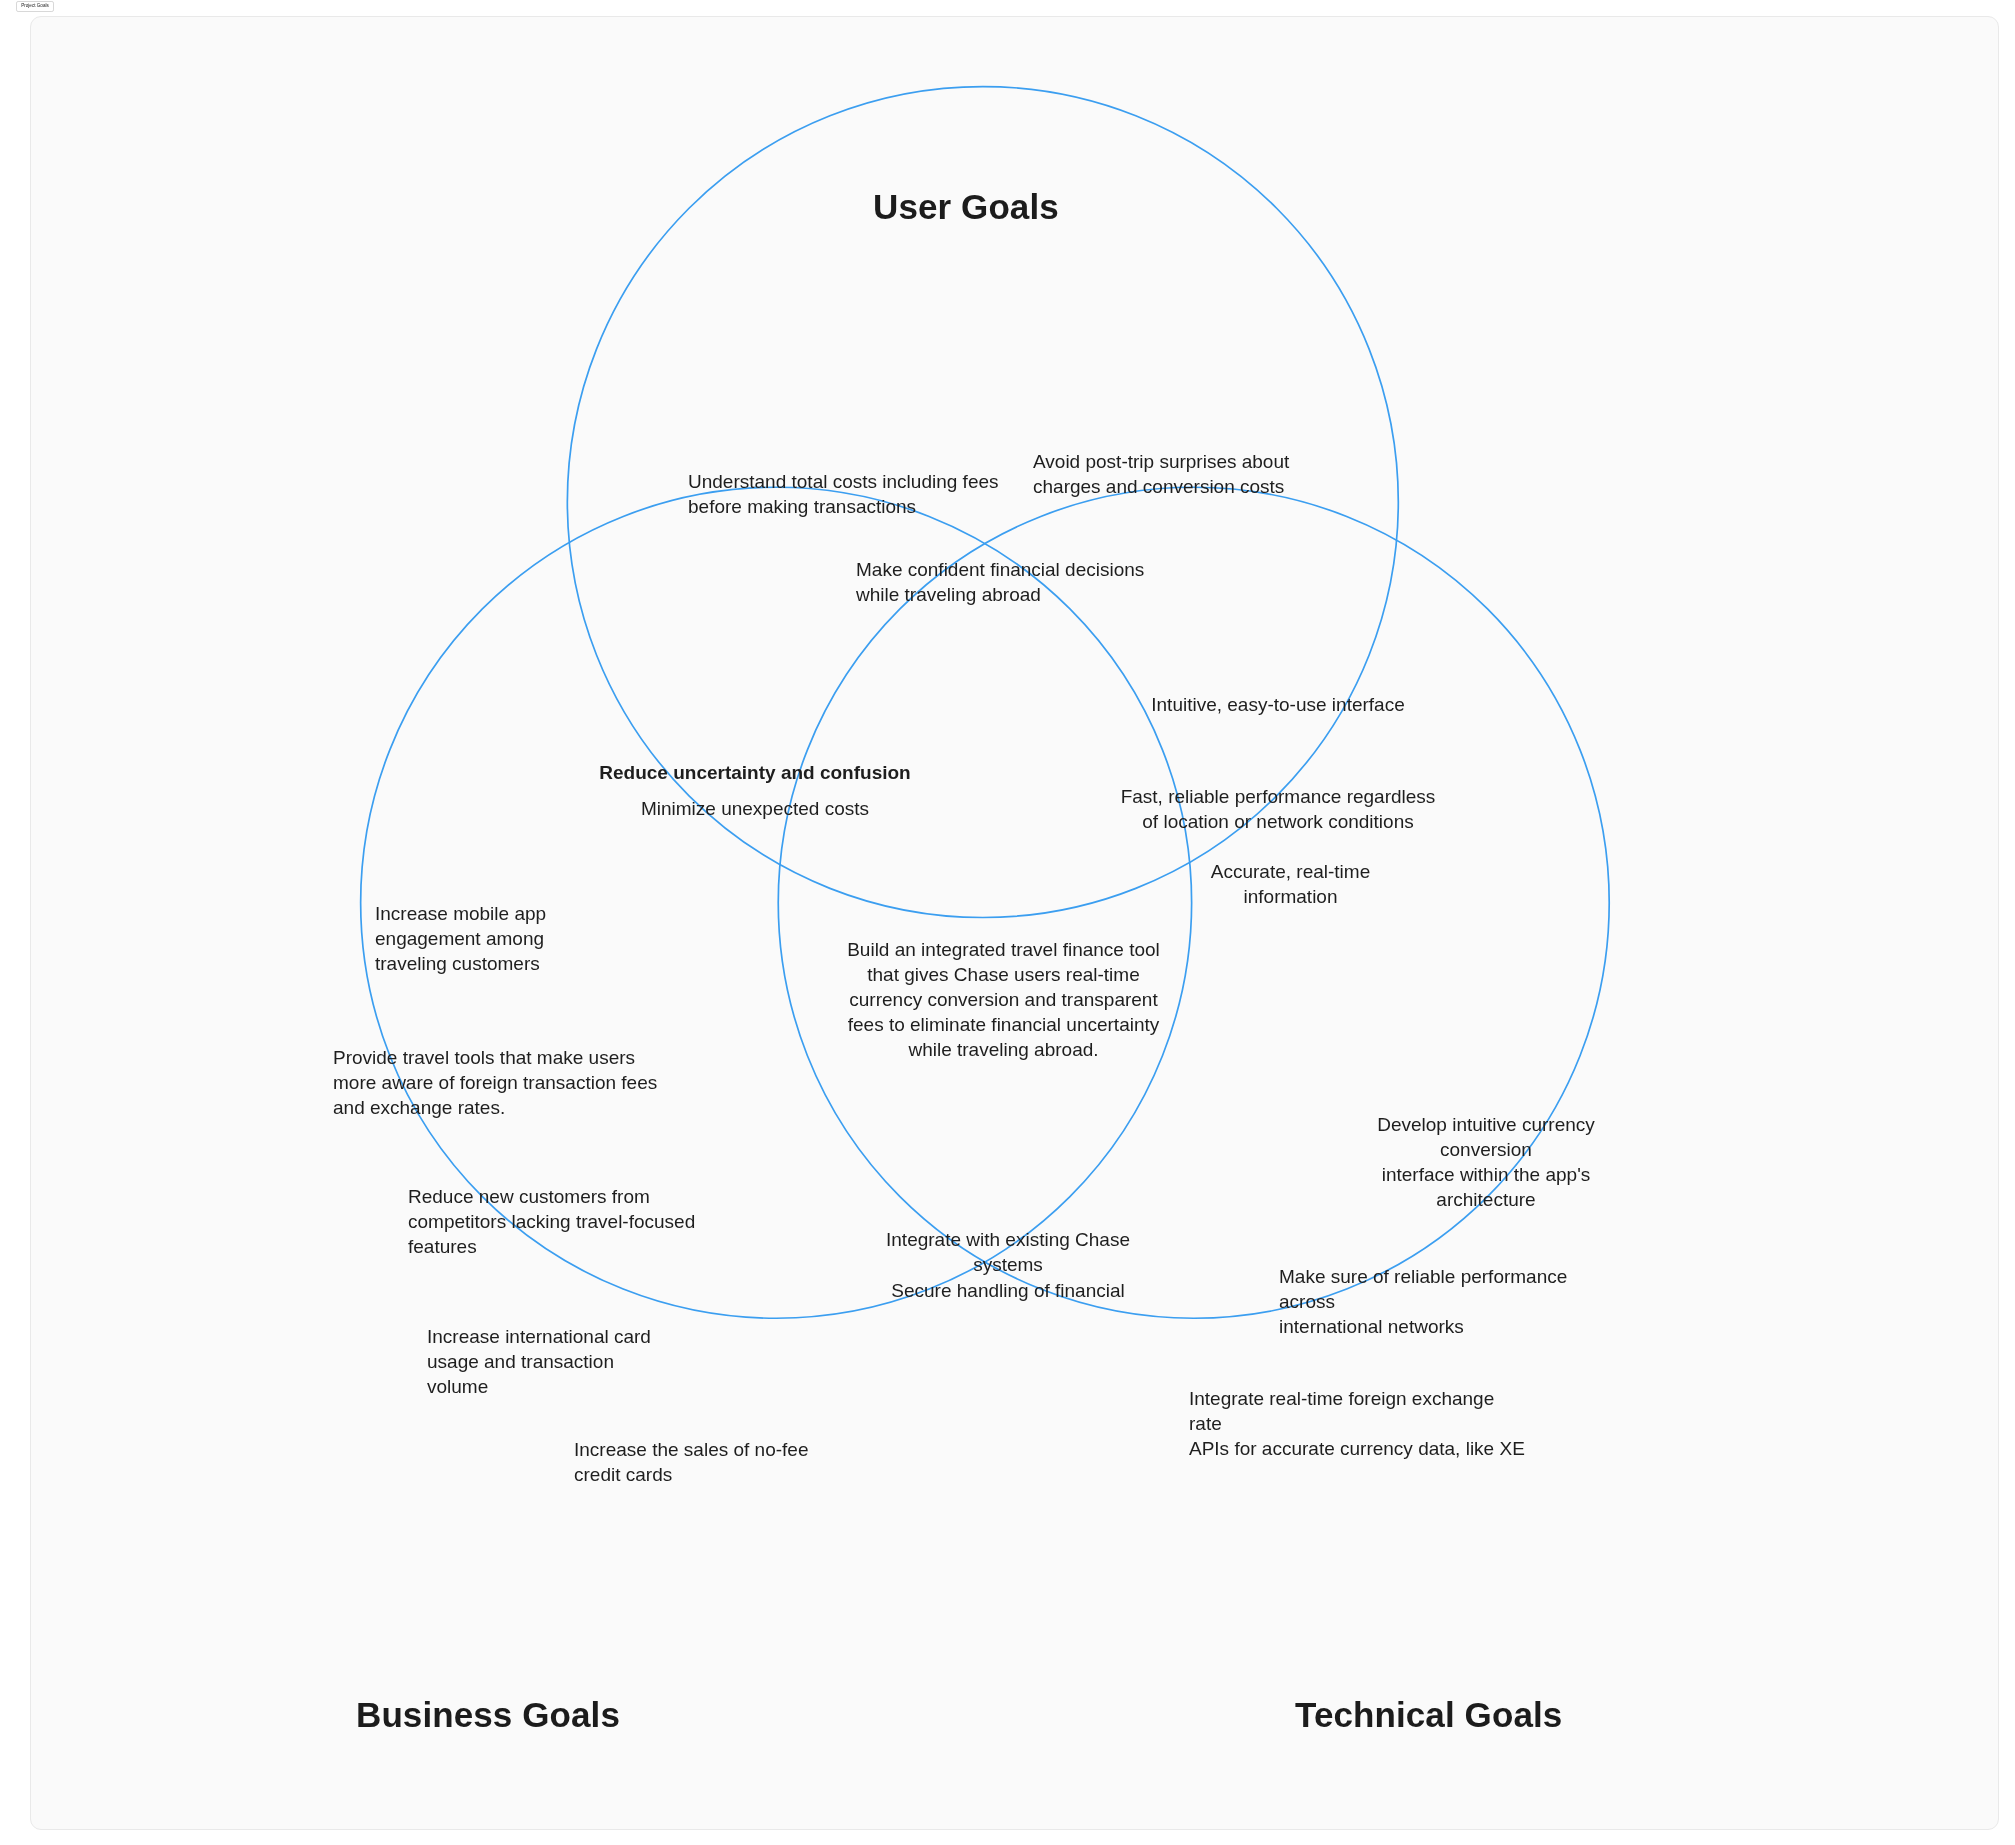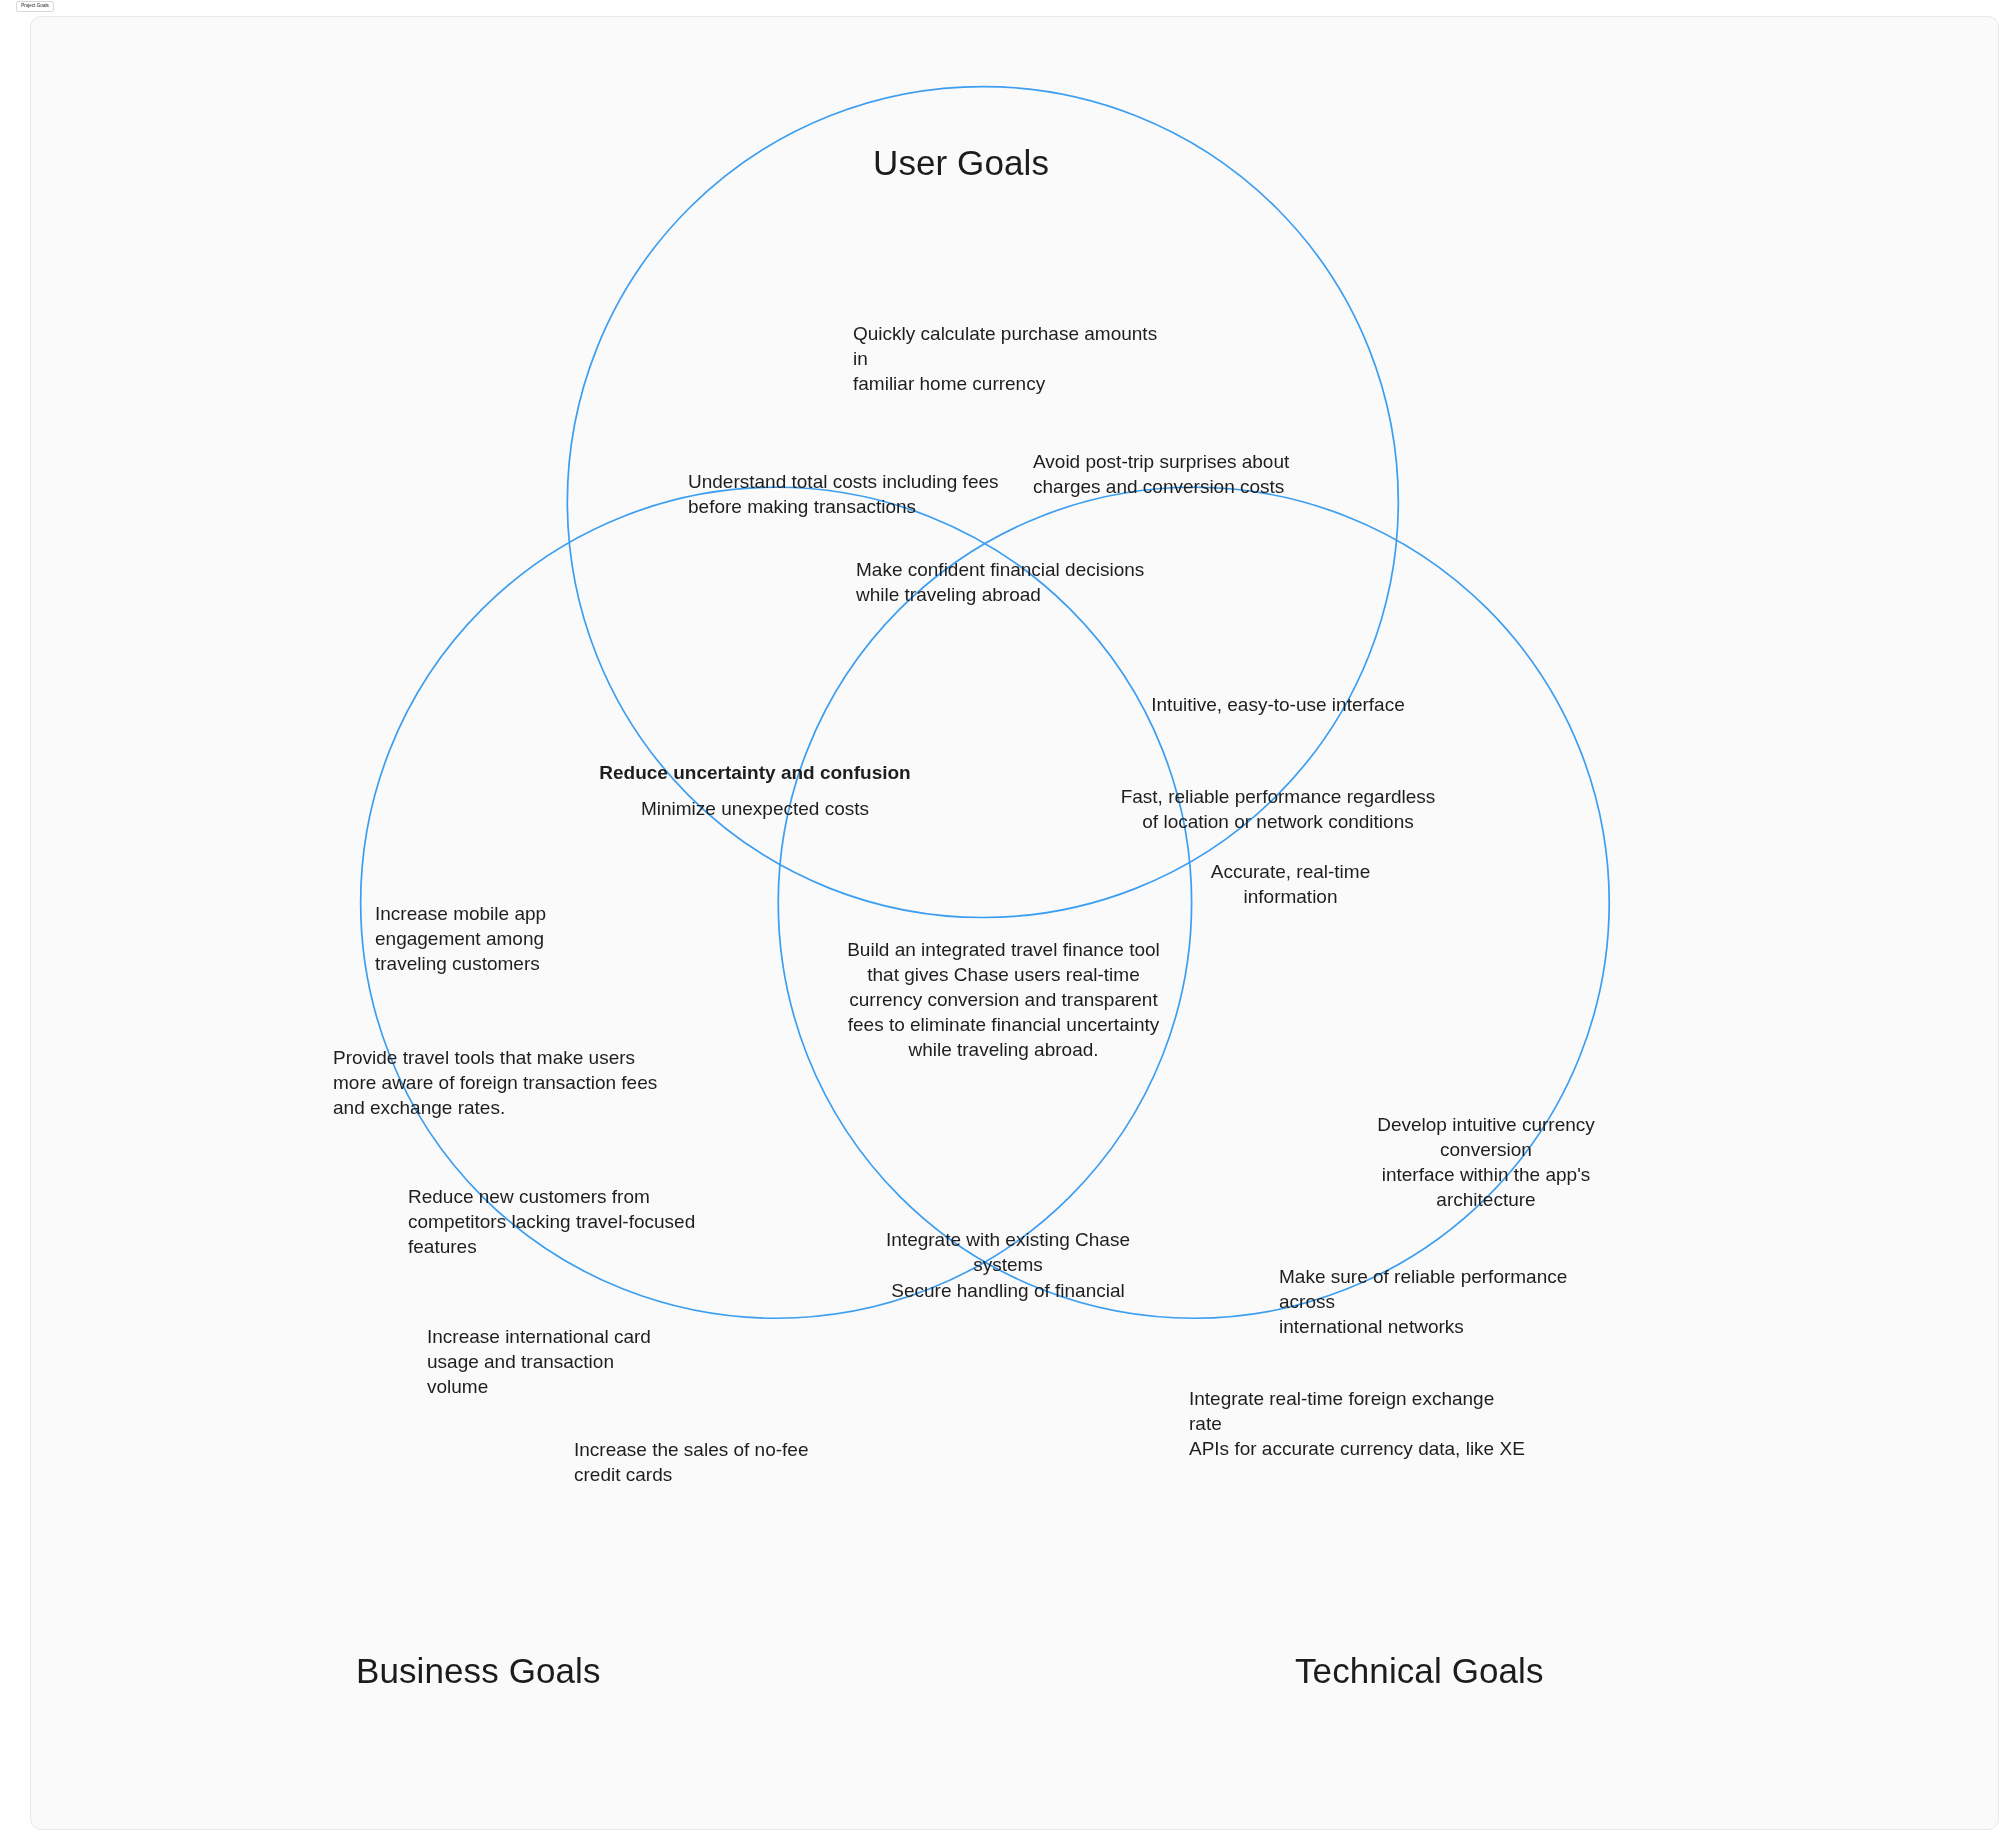--- a/index.html
+++ b/index.html
@@ -62,24 +62,25 @@
     width: 2015px;
     height: 1846px;
     overflow: visible;
   }
 
   
   .group-title {
     position: absolute;
     font-size: 35px;
     line-height: 40px;
-    font-weight: 400;
+    font-weight: 700;
     color: #1c1c1c;
     white-space: nowrap;
     letter-spacing: 0.1px;
+    margin-top: 44px;
   }
   .group-title.user      { left: 873px; top: 143px; }
   .group-title.business  { left: 356px;  top: 1651px; }
   .group-title.technical { left: 1295px; top: 1651px; }
 
   
   .goal {
     position: absolute;
     font-size: 19px;
     line-height: 25px;
@@ -109,22 +110,20 @@
   <svg class="venn-svg" viewBox="0 0 4777 4376">
     <circle cx="2330" cy="1190" r="985" fill="none" stroke="#3b9ef0" stroke-width="4"></circle>
     <circle cx="1840" cy="2140" r="985" fill="none" stroke="#3b9ef0" stroke-width="4"></circle>
     <circle cx="2830" cy="2140" r="985" fill="none" stroke="#3b9ef0" stroke-width="4"></circle>
   </svg>
 
   <div class="group-title user">User Goals</div>
   <div class="group-title business">Business Goals</div>
   <div class="group-title technical">Technical Goals</div>
 
-  <div class="goal l" style="left:853px; top:321px; width:321px;">Quickly calculate purchase amounts in
-familiar home currency</div>
   <div class="goal l" style="left:688px; top:449px; width:312px;margin-top:20px;">Understand total costs including fees
 before making transactions</div>
   <div class="goal l" style="left:1033px; top:449px; width:270px;">Avoid post-trip surprises about
 charges and conversion costs</div>
   <div class="goal l" style="left:856px; top:557px; width:295px;">Make confident financial decisions
 while traveling abroad</div>
 
   <div class="goal c" style="left:582px; top:760px; width:346px;font-weight:bold;">Reduce uncertainty and confusion</div>
   <div class="goal c" style="left:582px; top:796px; width:346px;">Minimize unexpected costs</div>
 

